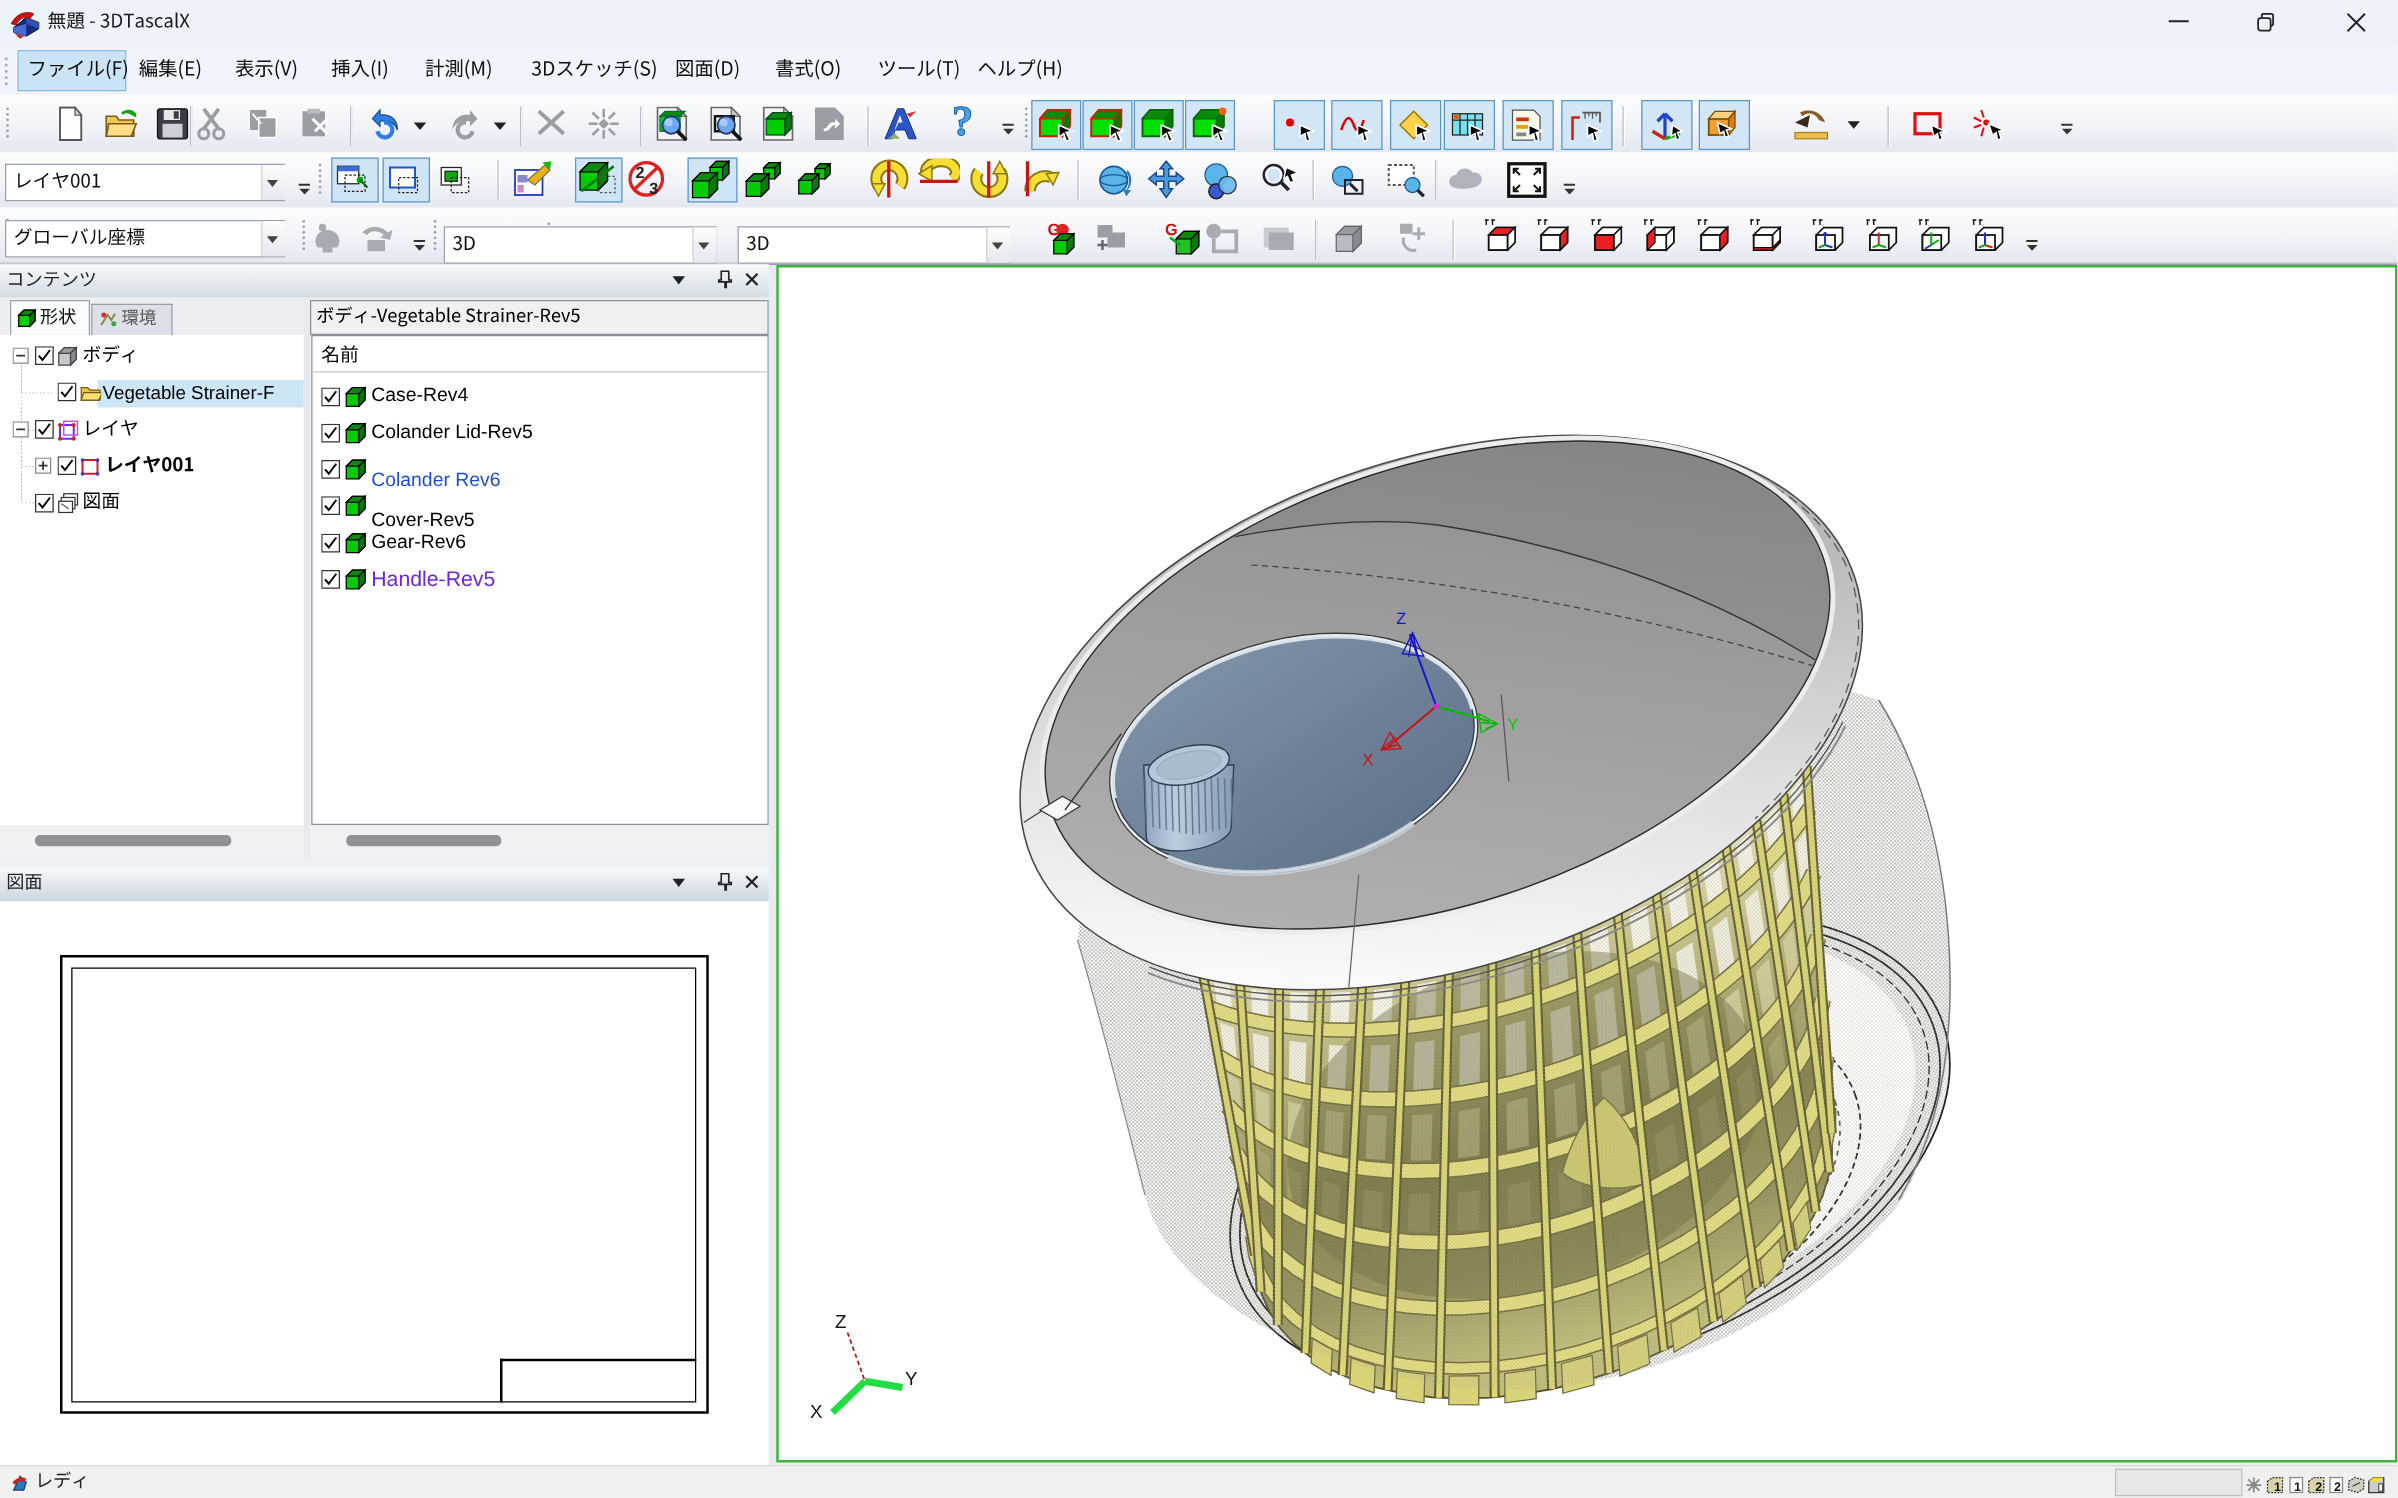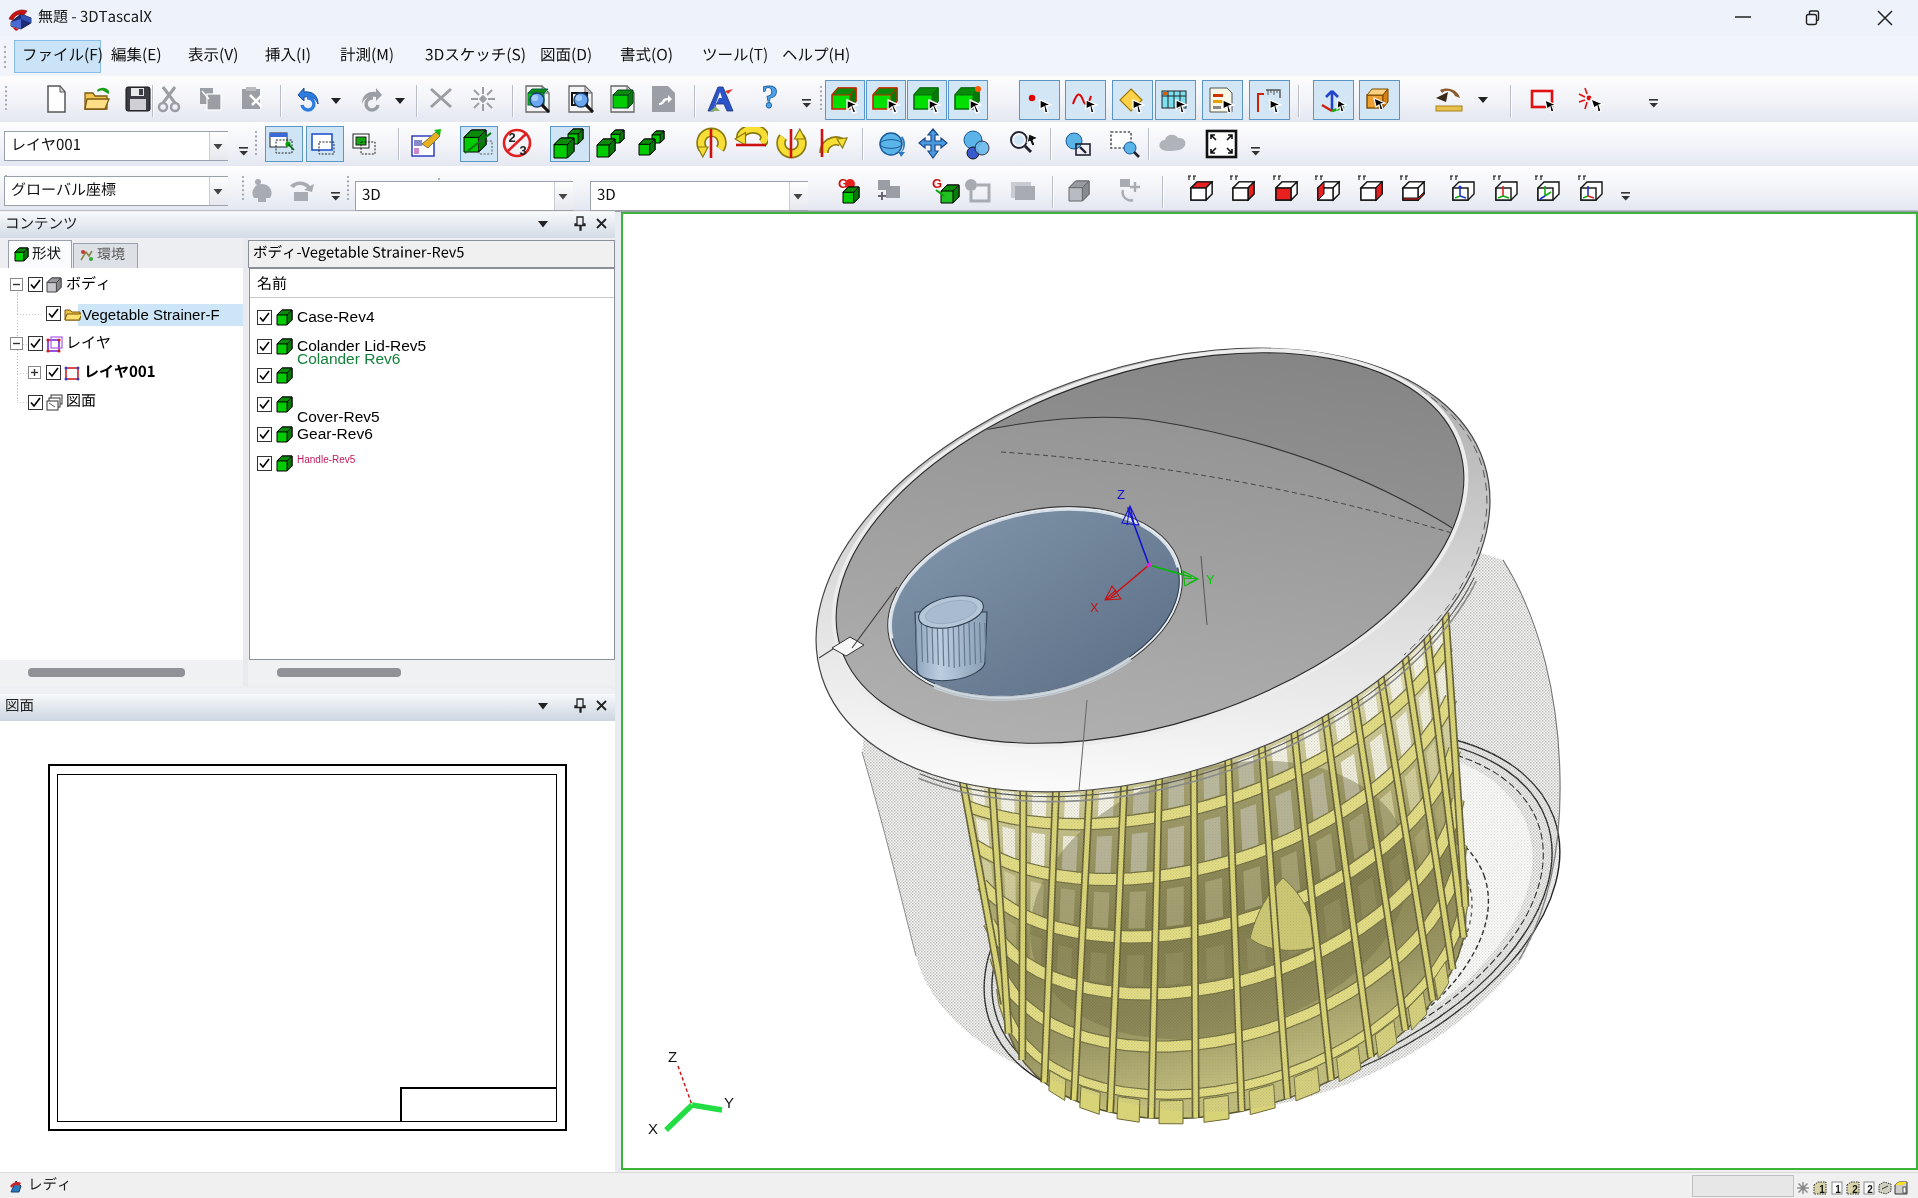--- a/index.html
+++ b/index.html
@@ -895,21 +895,21 @@
 <div style="position:absolute;left:297px;top:337px;font-size:15.5px;color:#000">Colander Lid-Rev5</div>
 <svg style="position:absolute;left:257px;top:368px;" width="16" height="16" viewBox="0 0 16 16">
     <rect x="0.5" y="0.5" width="14" height="14" fill="#fff" stroke="#333"></rect>
     <path d="M3 7.5 L6.0 11 L12 3" fill="none" stroke="#000" stroke-width="1.6"></path>
   </svg>
 <svg style="position:absolute;left:276px;top:367px;" width="18" height="18" viewBox="0 0 18 18">
     <path d="M1 5.949999999999999 L5.949999999999999 1 L16 1 L16 11.05 L11.05 16 L1 16 Z" fill="#00cc00" stroke="#000" stroke-width="1"></path>
     <path d="M1 5.949999999999999 L5.949999999999999 1 L16 1 L11.05 5.949999999999999 Z" fill="#0b8a0b" stroke="#000" stroke-width="1"></path>
     <path d="M11.05 5.949999999999999 L16 1 L16 11.05 L11.05 16 Z" fill="#067a06" stroke="#000" stroke-width="1"></path>
   </svg>
-<div style="position:absolute;left:297px;top:350px;font-size:15.5px;color:#15803d">Colander Rev6</div>
+<div style="position:absolute;left:297px;top:376px;font-size:15.5px;color:#1d4ed8">Colander Rev6</div>
 <svg style="position:absolute;left:257px;top:397px;" width="16" height="16" viewBox="0 0 16 16">
     <rect x="0.5" y="0.5" width="14" height="14" fill="#fff" stroke="#333"></rect>
     <path d="M3 7.5 L6.0 11 L12 3" fill="none" stroke="#000" stroke-width="1.6"></path>
   </svg>
 <svg style="position:absolute;left:276px;top:396px;" width="18" height="18" viewBox="0 0 18 18">
     <path d="M1 5.949999999999999 L5.949999999999999 1 L16 1 L16 11.05 L11.05 16 L1 16 Z" fill="#00cc00" stroke="#000" stroke-width="1"></path>
     <path d="M1 5.949999999999999 L5.949999999999999 1 L16 1 L11.05 5.949999999999999 Z" fill="#0b8a0b" stroke="#000" stroke-width="1"></path>
     <path d="M11.05 5.949999999999999 L16 1 L16 11.05 L11.05 16 Z" fill="#067a06" stroke="#000" stroke-width="1"></path>
   </svg>
 <div style="position:absolute;left:297px;top:408px;font-size:15.5px;color:#000">Cover-Rev5</div>
@@ -925,21 +925,21 @@
 <div style="position:absolute;left:297px;top:425px;font-size:15.5px;color:#000">Gear-Rev6</div>
 <svg style="position:absolute;left:257px;top:456px;" width="16" height="16" viewBox="0 0 16 16">
     <rect x="0.5" y="0.5" width="14" height="14" fill="#fff" stroke="#333"></rect>
     <path d="M3 7.5 L6.0 11 L12 3" fill="none" stroke="#000" stroke-width="1.6"></path>
   </svg>
 <svg style="position:absolute;left:276px;top:455px;" width="18" height="18" viewBox="0 0 18 18">
     <path d="M1 5.949999999999999 L5.949999999999999 1 L16 1 L16 11.05 L11.05 16 L1 16 Z" fill="#00cc00" stroke="#000" stroke-width="1"></path>
     <path d="M1 5.949999999999999 L5.949999999999999 1 L16 1 L11.05 5.949999999999999 Z" fill="#0b8a0b" stroke="#000" stroke-width="1"></path>
     <path d="M11.05 5.949999999999999 L16 1 L16 11.05 L11.05 16 Z" fill="#067a06" stroke="#000" stroke-width="1"></path>
   </svg>
-<div style="position:absolute;left:297px;top:454px;font-size:10px;color:#be185d">Handle-Rev5</div>
+<div style="position:absolute;left:297px;top:454px;font-size:17px;color:#6d28d9">Handle-Rev5</div>
 <div style="position:absolute;left:0;top:660px;width:243px;height:26px;background:#f0f1f3"></div>
 <div style="position:absolute;left:28px;top:668px;width:157px;height:9px;background:#909298;border-radius:4px"></div>
 <div style="position:absolute;left:249px;top:660px;width:365px;height:25px;background:#f0f1f3"></div>
 <div style="position:absolute;left:277px;top:668px;width:124px;height:9px;background:#909298;border-radius:4px"></div>
 <div style="position:absolute;left:0;top:686px;width:615px;height:3px;background:#eceef2"></div>
 <div style="position:absolute;left:0;top:689px;width:615px;height:5px;background:#eef0f4"></div>
 <div style="position:absolute;left:0;top:694px;width:615px;height:27px;background:linear-gradient(#f7f9fb,#ccd5e0)"></div>
 <svg style="position:absolute;left:5px;top:698px;overflow:visible" width="31" height="18">
     <path transform="translate(0,12.5)" d="M10.1 -9.4 11.2 -9.1Q10.0 -6.3 8.1 -4.3Q6.1 -2.3 3.6 -1.0Q3.5 -1.1 3.4 -1.3Q3.3 -1.5 3.1 -1.6Q3.0 -1.8 2.9 -1.9Q5.4 -3.0 7.2 -4.9Q9.1 -6.8 10.1 -9.4ZM3.4 -5.7 4.0 -6.4Q4.9 -6.0 6.0 -5.5Q7.0 -5.0 8.0 -4.5Q9.0 -3.9 9.8 -3.3Q10.6 -2.8 11.2 -2.3L10.6 -1.4Q10.0 -1.9 9.2 -2.5Q8.4 -3.1 7.4 -3.6Q6.4 -4.2 5.4 -4.7Q4.4 -5.2 3.4 -5.7ZM3.3 -9.1 4.1 -9.4Q4.5 -8.8 4.9 -8.1Q5.3 -7.4 5.5 -6.9L4.6 -6.5Q4.4 -7.0 4.1 -7.8Q3.7 -8.5 3.3 -9.1ZM6.0 -9.6 6.9 -9.9Q7.3 -9.2 7.6 -8.5Q7.9 -7.7 8.0 -7.2L7.1 -6.8Q7.0 -7.2 6.9 -7.7Q6.7 -8.1 6.5 -8.6Q6.3 -9.1 6.0 -9.6ZM1.3 -11.5H13.3V1.1H12.2V-10.5H2.4V1.1H1.3ZM1.9 -0.6H12.6V0.4H1.9Z M19.6 -5.7H23.6V-4.8H19.6ZM19.6 -3.2H23.7V-2.3H19.6ZM16.7 -0.6H26.9V0.4H16.7ZM16.0 -8.4H27.5V1.2H26.4V-7.3H17.1V1.2H16.0ZM19.1 -7.7H20.1V-0.1H19.1ZM23.2 -7.7H24.2V-0.2H23.2ZM21.0 -10.7 22.3 -10.4Q22.1 -9.7 21.8 -8.9Q21.6 -8.2 21.4 -7.6L20.4 -7.9Q20.5 -8.3 20.6 -8.8Q20.8 -9.3 20.9 -9.8Q21.0 -10.3 21.0 -10.7ZM15.3 -11.2H28.2V-10.2H15.3Z" fill="#222"></path>
   </svg>

